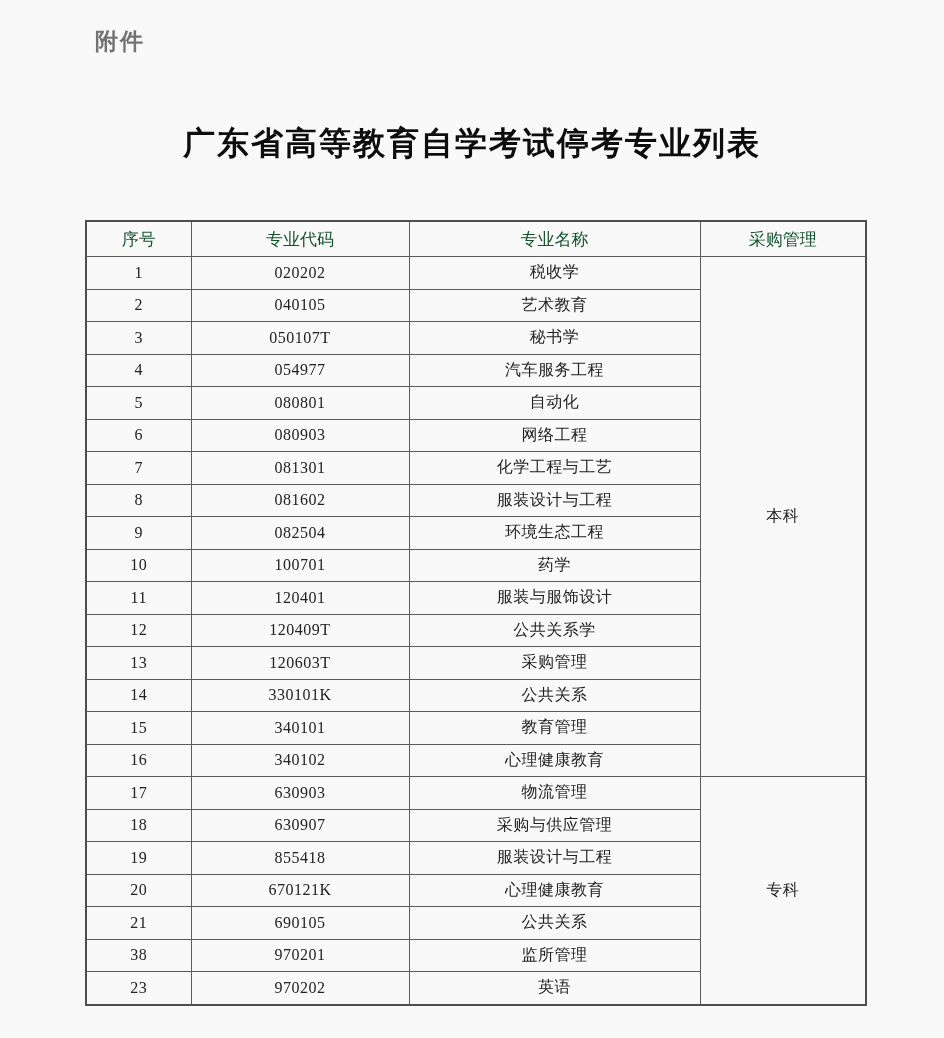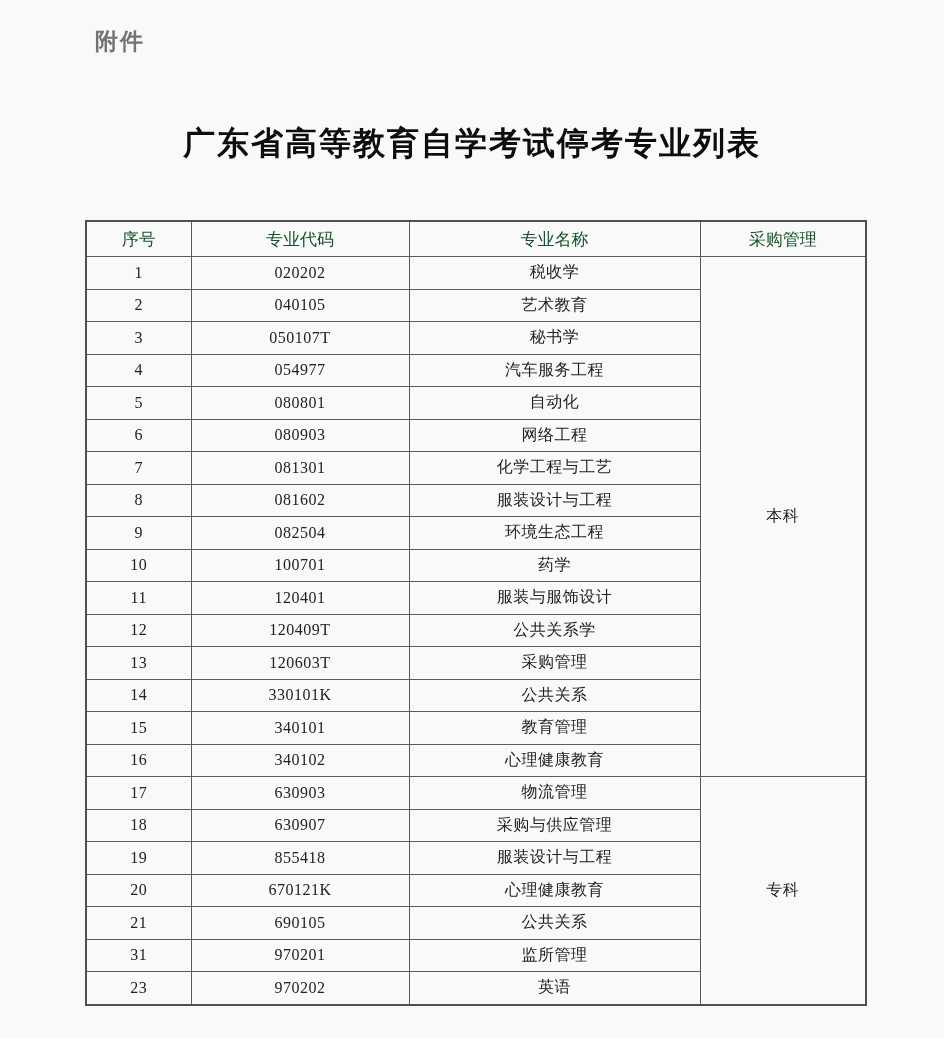--- a/index.html
+++ b/index.html
@@ -207,21 +207,21 @@
           <td class="cell-index">20</td>
           <td class="cell-code">670121K</td>
           <td class="cell-name">心理健康教育</td>
         </tr>
         <tr>
           <td class="cell-index">21</td>
           <td class="cell-code">690105</td>
           <td class="cell-name">公共关系</td>
         </tr>
         <tr>
-          <td class="cell-index">31</td>
+          <td class="cell-index">38</td>
           <td class="cell-code">970201</td>
           <td class="cell-name">监所管理</td>
         </tr>
         <tr>
           <td class="cell-index">23</td>
           <td class="cell-code">970202</td>
           <td class="cell-name">英语</td>
         </tr>
       </tbody>
   </table>

